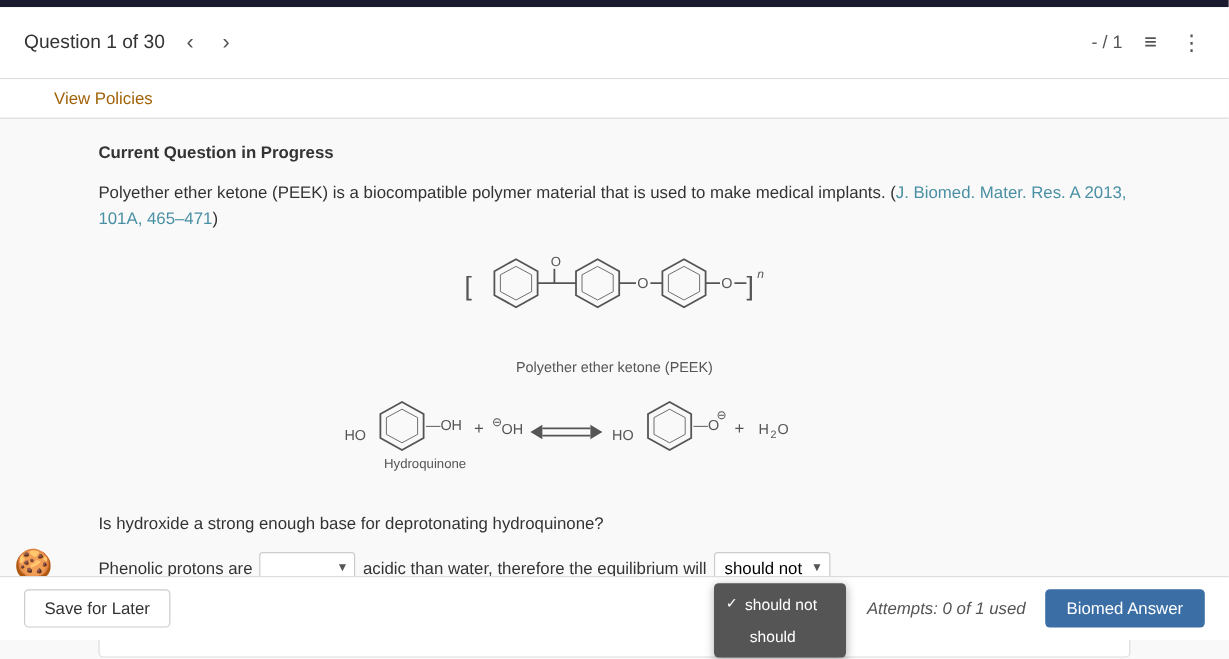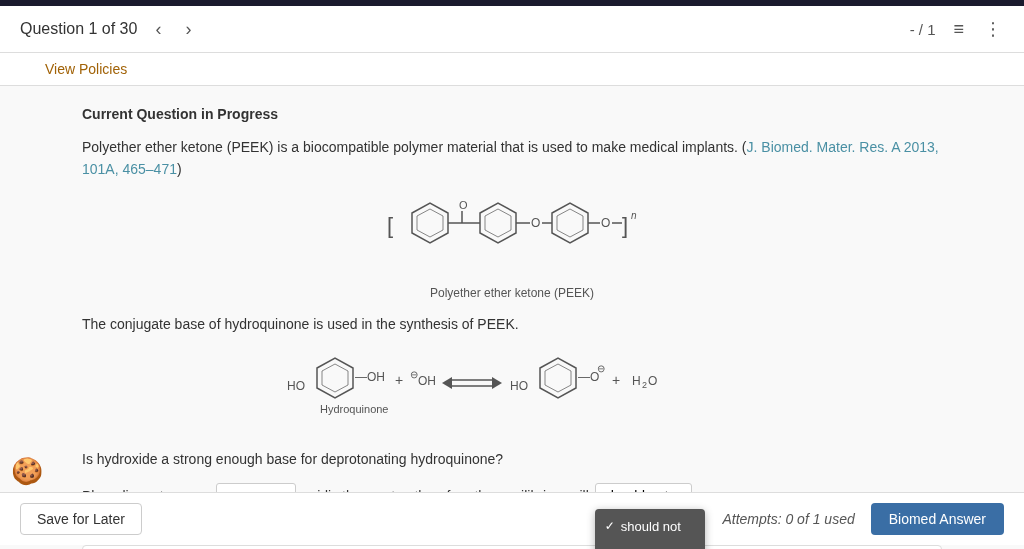--- a/index.html
+++ b/index.html
@@ -11,21 +11,21 @@
       width: 100%;
     }
 
     .header {
       display: flex;
       align-items: center;
       justify-content: space-between;
       padding: 8px 20px;
       background: #fff;
       border-bottom: 1px solid #ddd;
-      height: 47px;
+      height: 60px;
     }
 
     .header-left {
       display: flex;
       align-items: center;
       gap: 12px;
     }
 
     .question-label {
       font-size: 16px;
@@ -188,21 +188,21 @@
       cursor: pointer;
       display: flex;
       align-items: center;
       justify-content: space-between;
       font-size: 14px;
       color: #333;
     }
 
     .footer-bar {
       position: fixed;
-      bottom: 4px;
+      bottom: 16px;
       left: 0;
       right: 0;
       background: #fff;
       border-top: 1px solid #ddd;
       padding: 10px 20px;
       display: flex;
       align-items: center;
       justify-content: space-between;
     }
 
@@ -316,21 +316,20 @@
         <text x="219" y="36" font-size="12" fill="#555">O</text>
         <line x1="230" y1="32" x2="240" y2="32" stroke="#555" stroke-width="1.5"></line>
 
         <text x="240" y="42" font-size="22" fill="#555">]</text>
         <text x="249" y="28" font-size="10" fill="#555" font-style="italic">n</text>
       </svg>
       <div class="chem-caption">Polyether ether ketone (PEEK)</div>
     </div>
   </div>
 
-  <div class="question-text">The conjugate base of hydroquinone is used in the synthesis of PEEK.</div>
 
   <div class="reaction-diagram">
     <svg width="460" height="80" viewBox="0 0 460 80">
 
       <text x="5" y="42" font-size="12" fill="#555">HO</text>
 
       <polygon points="35,20 53,10 71,20 71,40 53,50 35,40" fill="none" stroke="#555" stroke-width="1.5"></polygon>
       <polygon points="40,23 53,16 66,23 66,37 53,44 40,37" fill="none" stroke="#555" stroke-width="0.7"></polygon>
 
       <text x="73" y="33" font-size="12" fill="#555">—OH</text>

